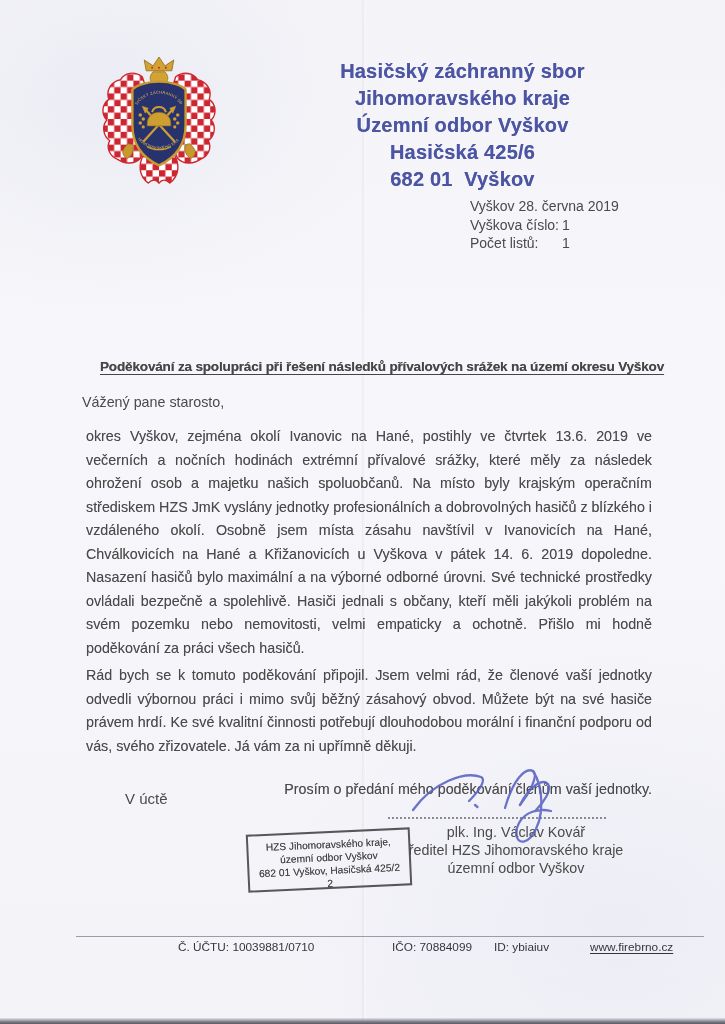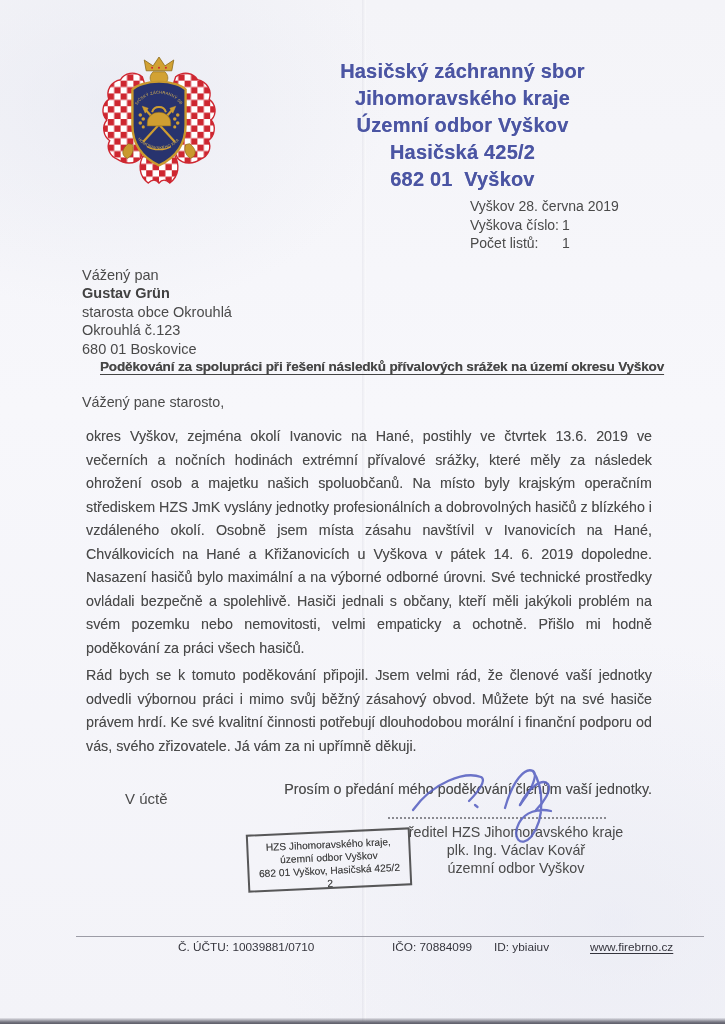--- a/index.html
+++ b/index.html
@@ -155,43 +155,36 @@
     </text>
     <text font-size="4.1" fill="#d9b351" letter-spacing="0.2" font-family="Liberation Sans, sans-serif">
       <textPath href="#arcBot" startOffset="50%" text-anchor="middle">JIHOMORAVSKÉHO KRAJE</textPath>
     </text>
   </svg>
 
   <div class="org-block">
     <div class="org-line">Hasičský záchranný sbor</div>
     <div class="org-line">Jihomoravského kraje</div>
     <div class="org-line">Územní odbor Vyškov</div>
-    <div class="org-line">Hasičská 425/2</div>
+    <div class="org-line">Hasičská 425/6</div>
     <div class="org-line">682 01  Vyškov</div>
   </div>
 
   <div class="meta-block">
     <div>Vyškov 28. června 2019</div>
     <div class="meta-row">
       <span class="lbl">Vyškova číslo:</span>
       <span>1</span>
     </div>
     <div class="meta-row">
       <span class="lbl">Počet listů:</span>
       <span>1</span>
     </div>
   </div>
 
-  <div class="recipient">
-    <div>Vážený pan</div>
-    <div class="bold">Gustav Grün</div>
-    <div>starosta obce Okrouhlá</div>
-    <div>Okrouhlá č.123</div>
-    <div>680 01 Boskovice</div>
-  </div>
 
   <div class="subject">Poděkování za spolupráci při řešení následků přívalových srážek na území okresu Vyškov</div>
 
   <div class="greeting">Vážený pane starosto,</div>
 
   <div class="body-text">
     <p>okres Vyškov, zejména okolí Ivanovic na Hané, postihly ve čtvrtek 13.6. 2019 ve večerních a nočních hodinách extrémní přívalové srážky, které měly za následek ohrožení osob a majetku našich spoluobčanů. Na místo byly krajským operačním střediskem HZS JmK vyslány jednotky profesionálních a dobrovolných hasičů z blízkého i vzdáleného okolí. Osobně jsem místa zásahu navštívil v Ivanovicích na Hané, Chválkovicích na Hané a Křižanovicích u Vyškova v pátek 14. 6. 2019 dopoledne. Nasazení hasičů bylo maximální a na výborné odborné úrovni. Své technické prostředky ovládali bezpečně a spolehlivě. Hasiči jednali s občany, kteří měli jakýkoli problém na svém pozemku nebo nemovitosti, velmi empaticky a ochotně. Přišlo mi hodně poděkování za práci všech hasičů.</p>
     <p>Rád bych se k tomuto poděkování připojil. Jsem velmi rád, že členové vaší jednotky odvedli výbornou práci i mimo svůj běžný zásahový obvod. Můžete být na své hasiče právem hrdí. Ke své kvalitní činnosti potřebují dlouhodobou morální i finanční podporu od vás, svého zřizovatele. Já vám za ni upřímně děkuji.</p>
     <p class="spaced">Prosím o předání mého poděkování členům vaší jednotky.</p>
   </div>
@@ -211,22 +204,22 @@
       <path d="M70,47 l2.5,2"></path>
       <path d="M100,50 C108,22 120,9 128,13 C134,17 124,36 115,47"></path>
       <path d="M115,47 C124,29 137,20 143,26 C147,32 139,44 131,52"></path>
       <path d="M128,13 C138,28 141,60 126,79 C116,90 106,80 114,65 C120,54 133,50 146,53"></path>
     </g>
   </svg>
 
   <div class="dotted-rule"></div>
 
   <div class="sig-block">
+    <div>plk. Ing. Václav Kovář</div>
     <div>ředitel HZS Jihomoravského kraje</div>
-    <div>plk. Ing. Václav Kovář</div>
     <div>územní odbor Vyškov</div>
   </div>
 
   <div class="footer-rule"></div>
   <div class="footer-item fi-account">
     <span>Č. ÚČTU:</span>
     <span>10039881/0710</span>
   </div>
   <div class="footer-item fi-ico">
     <span>IČO:</span>

